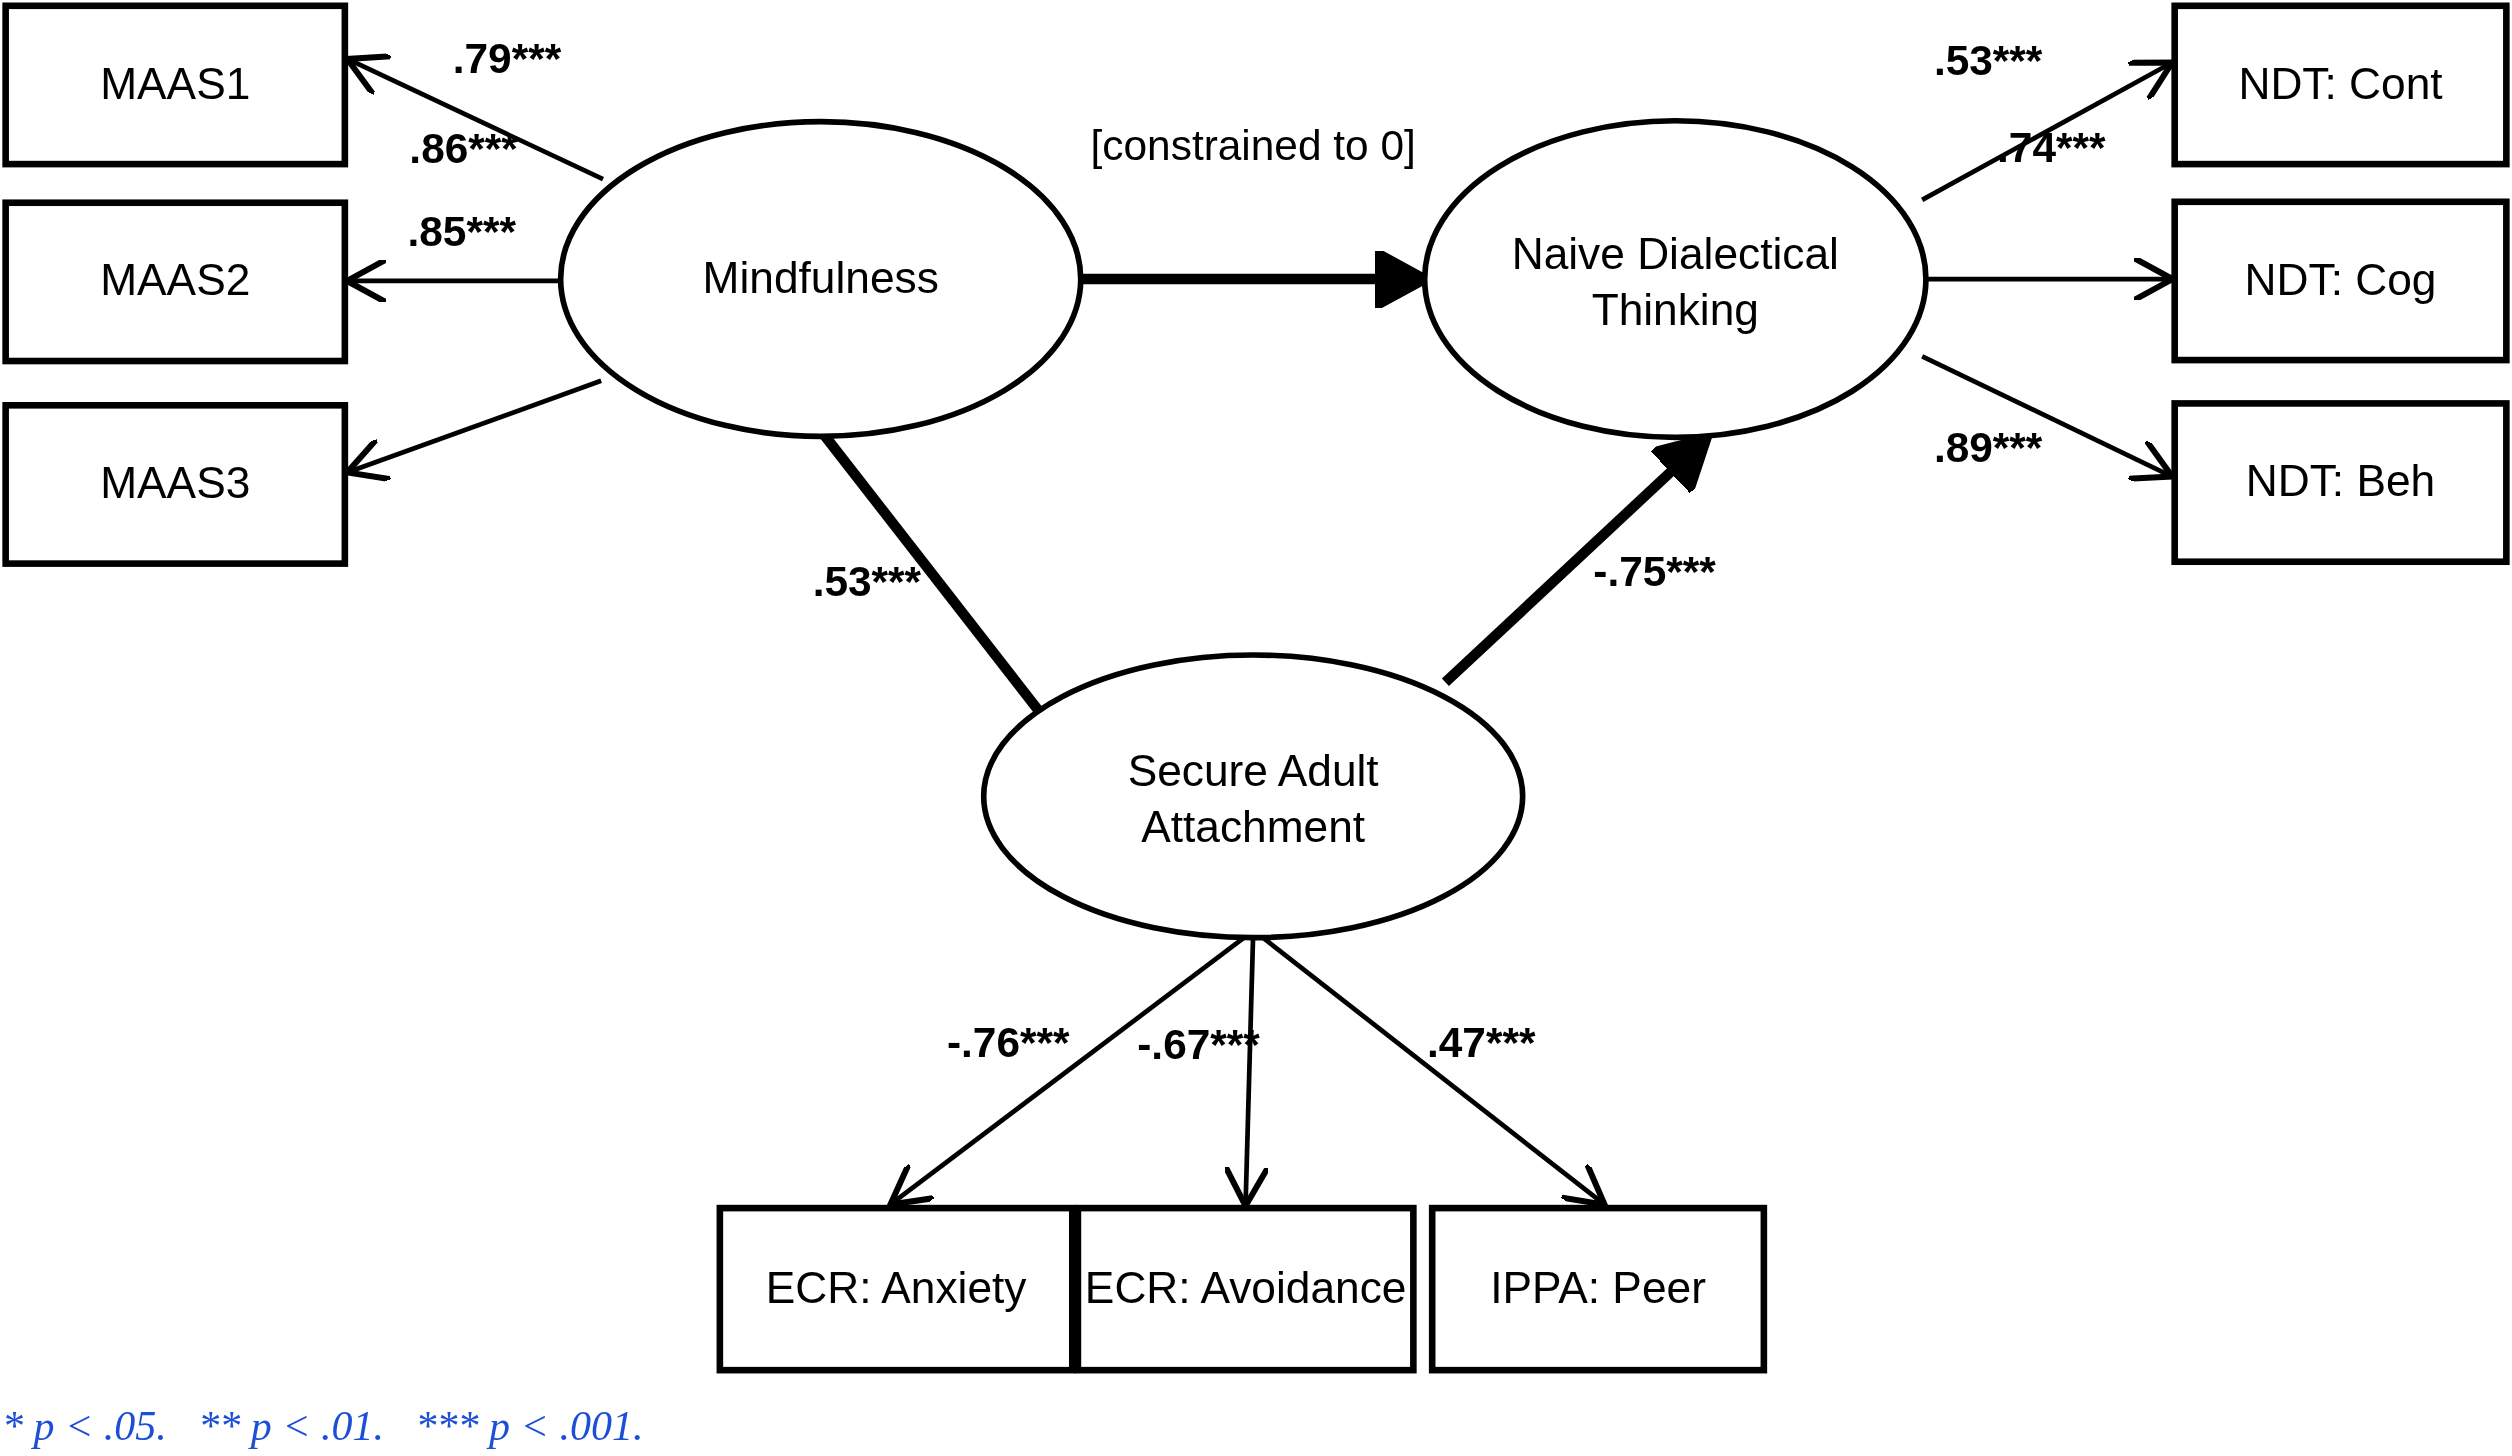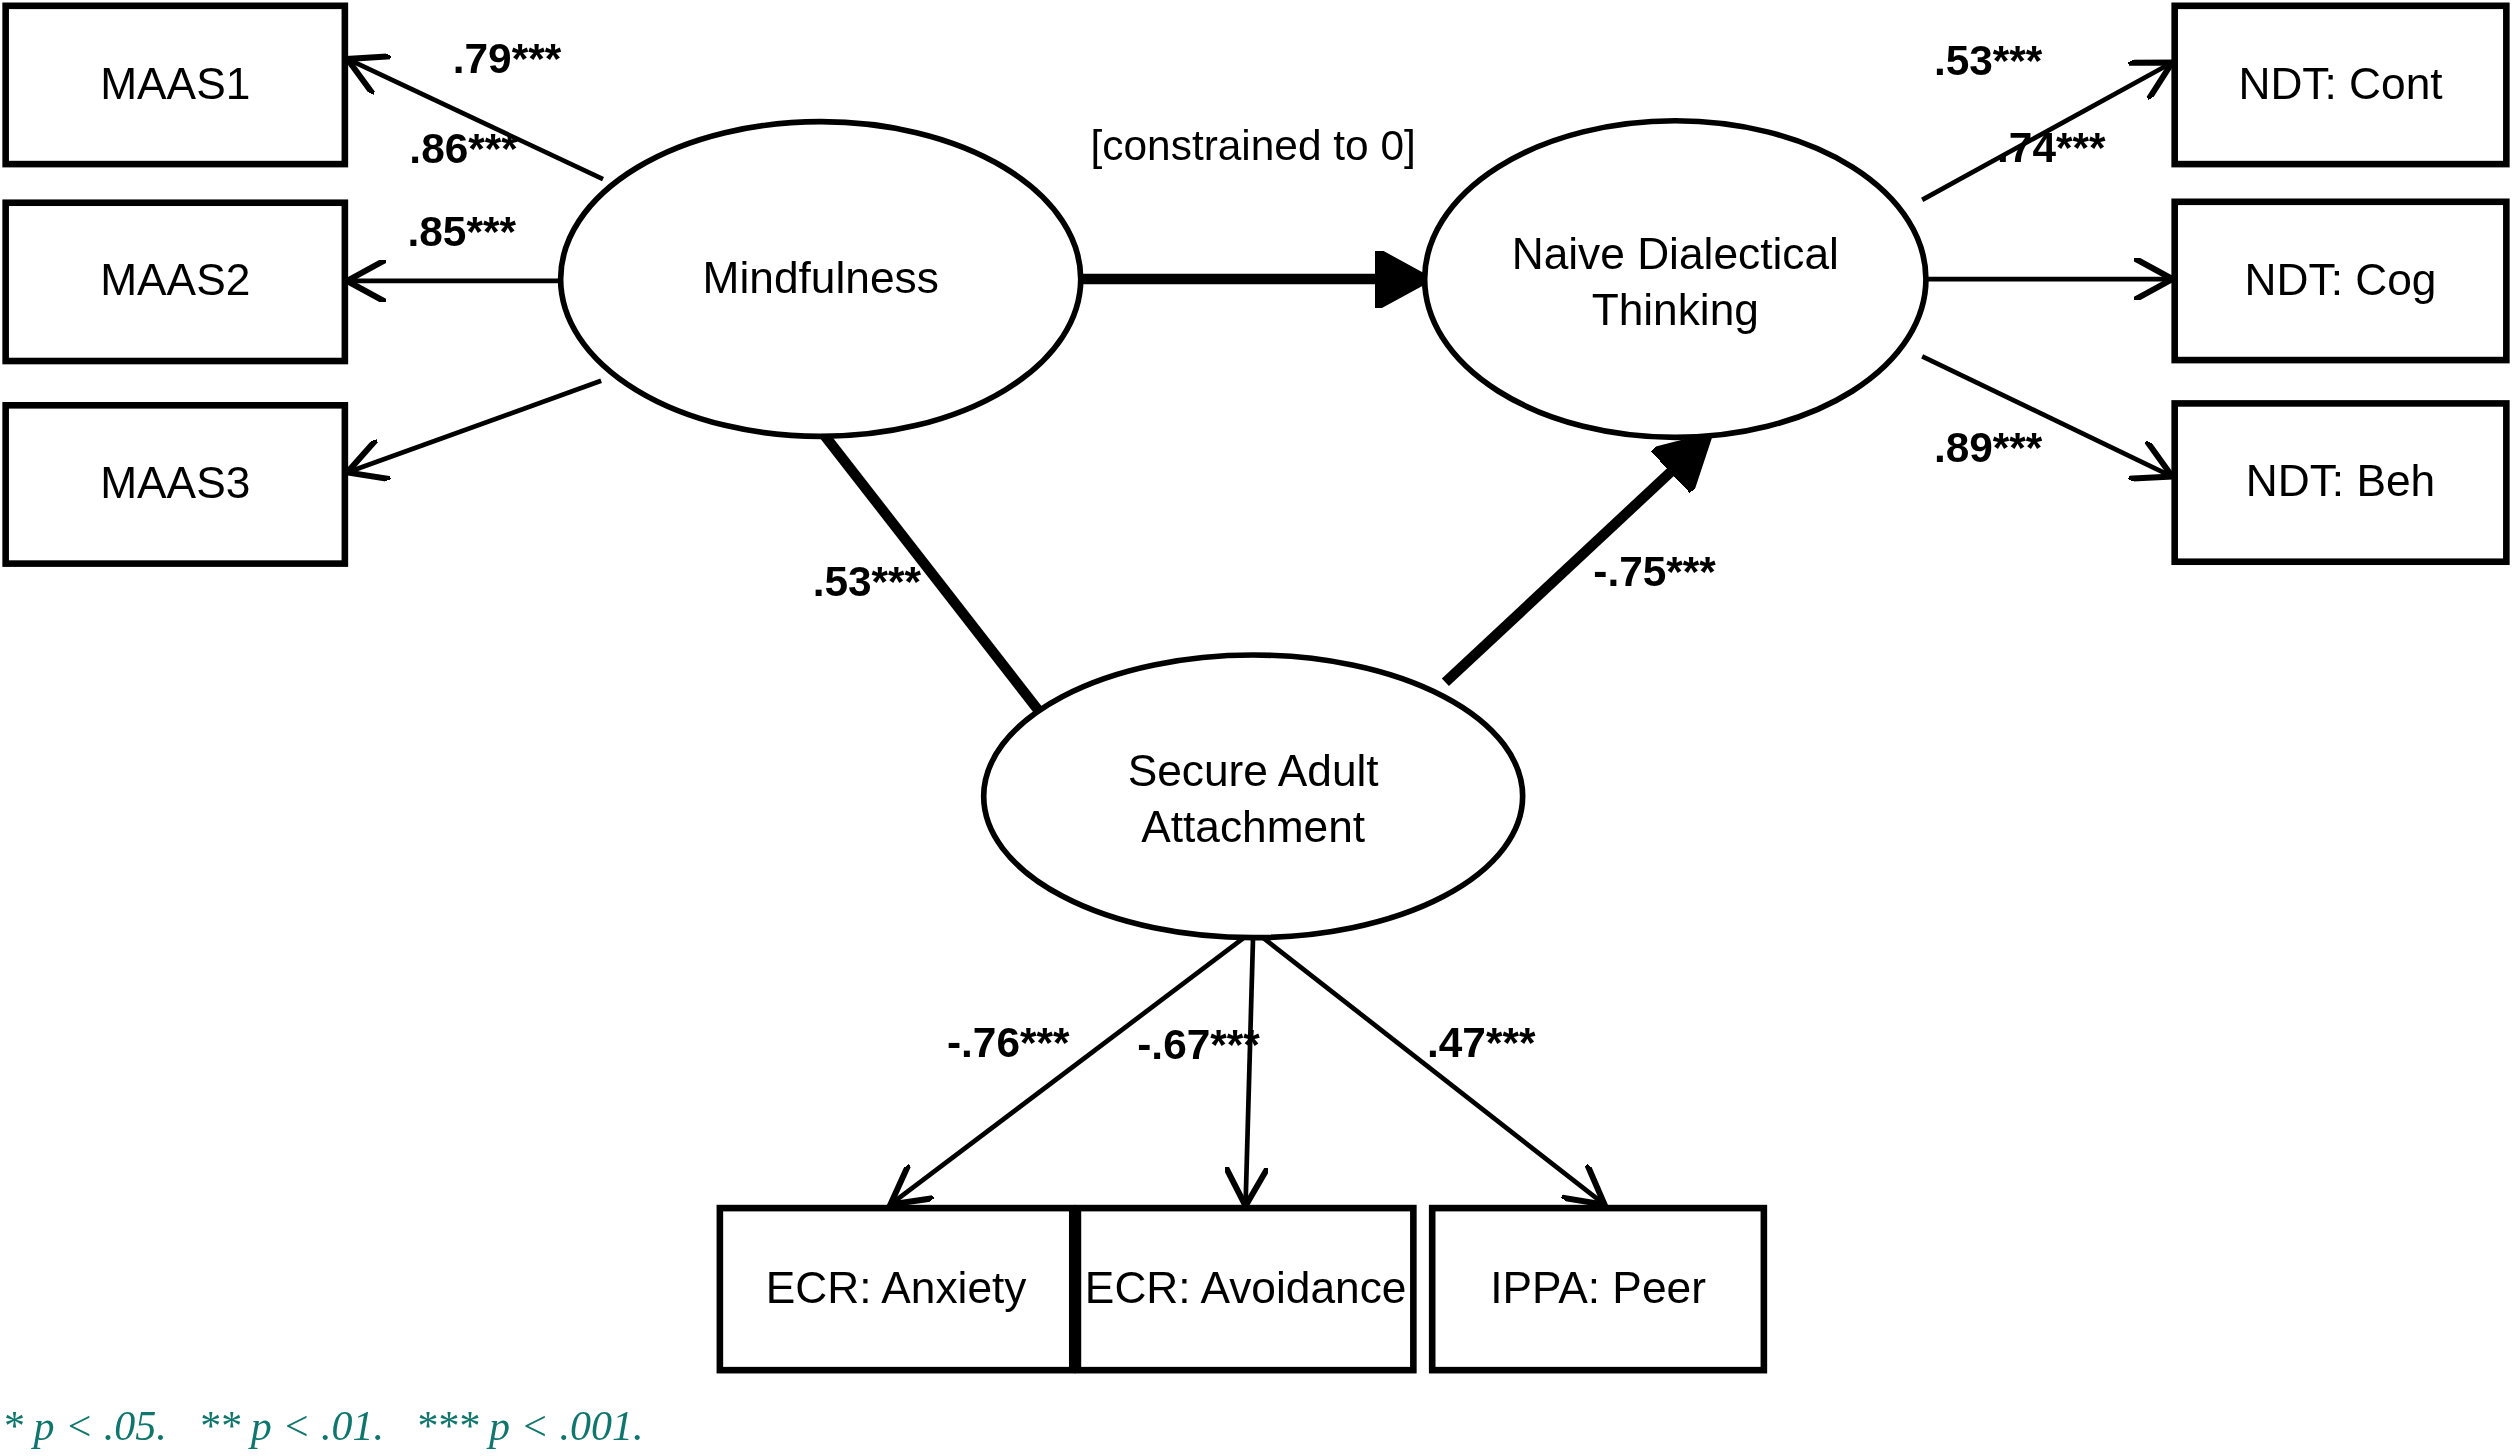--- a/index.html
+++ b/index.html
@@ -71,21 +71,21 @@
     text-anchor: middle;
     dominant-baseline: middle;
   }
   .footnote {
     position: absolute;
     left: 1.9px;
     top: 1402px;
     font-family: "Liberation Serif", serif;
     font-size: 42px;
     font-style: italic;
-    color: #0f766e;
+    color: #1d4ed8;
     white-space: pre;
   }
 </style>
 </head>
 <body>
 
 <div id="canvas">
 
   <svg id="sem-svg" viewBox="0 0 2666 1546">
     <defs>

